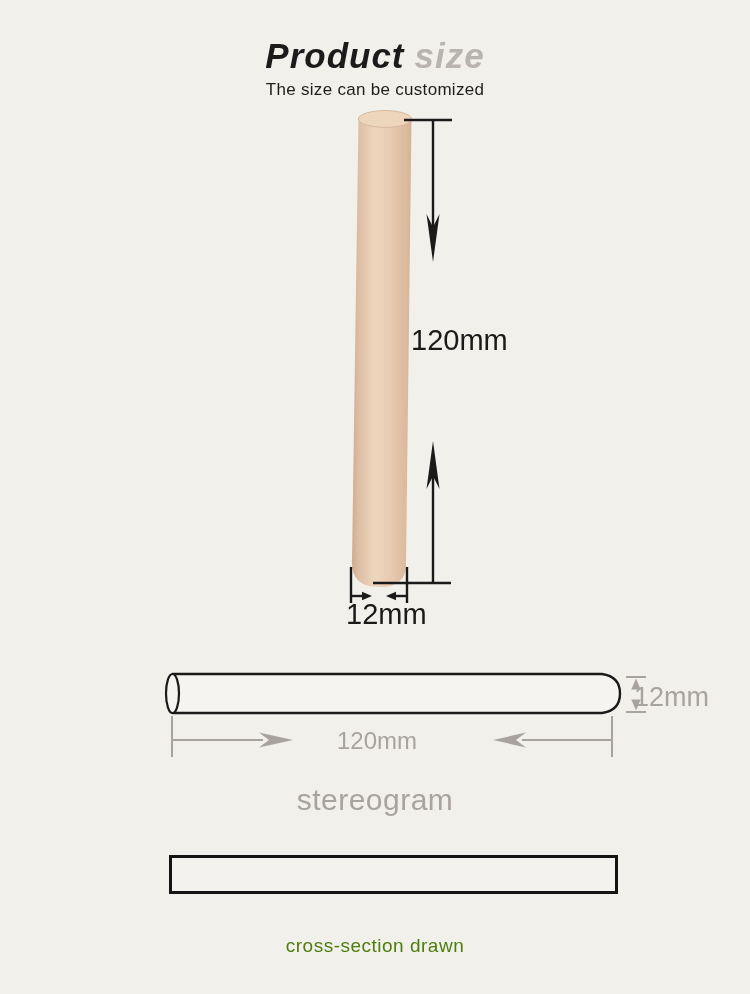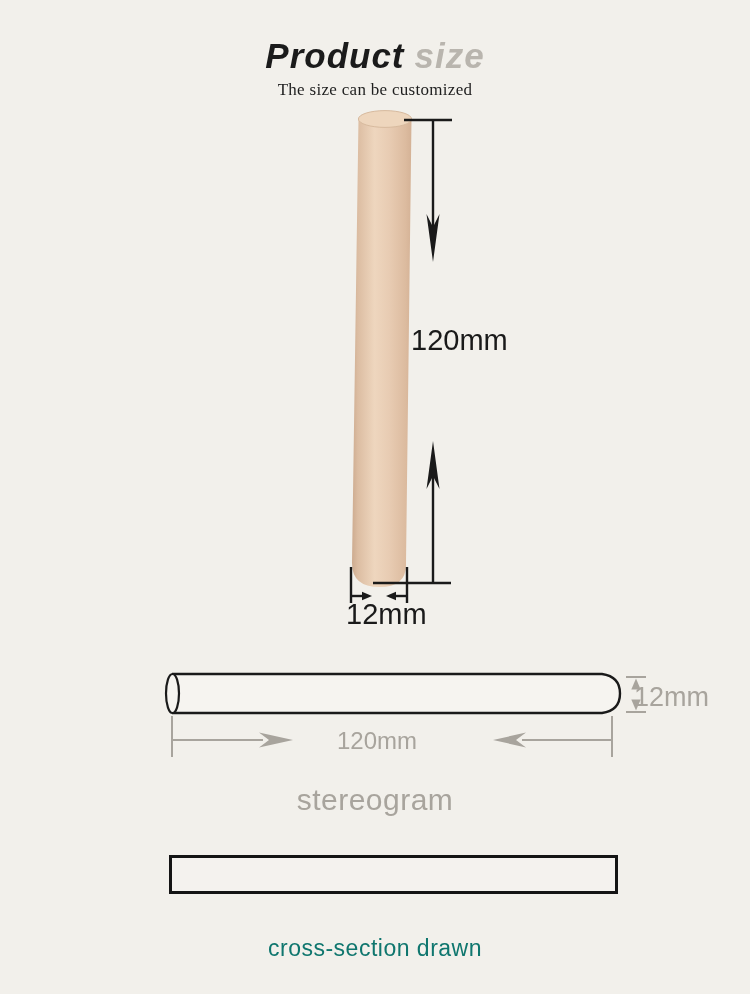--- a/index.html
+++ b/index.html
@@ -29,37 +29,36 @@
     letter-spacing: 1px;
     color: #1b1b1b;
     white-space: nowrap;
   }
   #title-secondary { color: #b9b5ae; margin-left: 10px; }
   #subtitle {
     top: 80px;
     font-size: 17px;
     color: #1e1e1e;
     letter-spacing: 0.3px;
-    font-family: Liberation Serif, serif;
   }
   .dim-label-black {
     color: #1a1a1a;
     font-size: 29px;
     white-space: nowrap;
   }
   .dim-label-gray {
     color: #a8a49d;
     white-space: nowrap;
   }
   #front-length-label { left: 411px; top: 324px; }
   #front-diameter-label { left: 346px; top: 598px; }
   #stereo-diameter-label { left: 634px; top: 682px; font-size: 27px; }
   #stereo-length-label { left: 337px; top: 727px; font-size: 24px; }
   #stereogram-caption { top: 783px; font-size: 30px; color: #a8a49d; letter-spacing: 0.5px; }
-  #cross-section-caption { top: 935px; font-size: 23px; color: #0f766e; letter-spacing: 0.5px; }
+  #cross-section-caption { top: 935px; font-size: 19px; color: #4d7c0f; letter-spacing: 0.5px; }
   #cross-section-rect {
     left: 169px;
     top: 855px;
     width: 443px;
     height: 33px;
     border: 3px solid #141414;
     background: #f4f2ee;
   }
   svg line, svg path.stroked { stroke-linecap: butt; }
   .blk { stroke: #1a1a1a; stroke-width: 2.4; }

